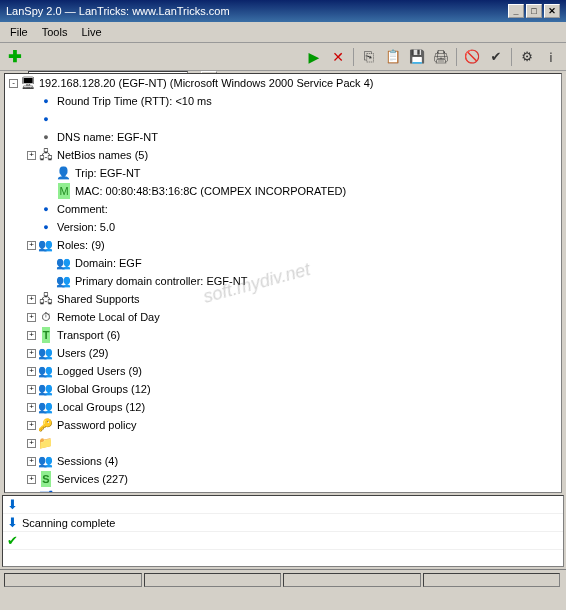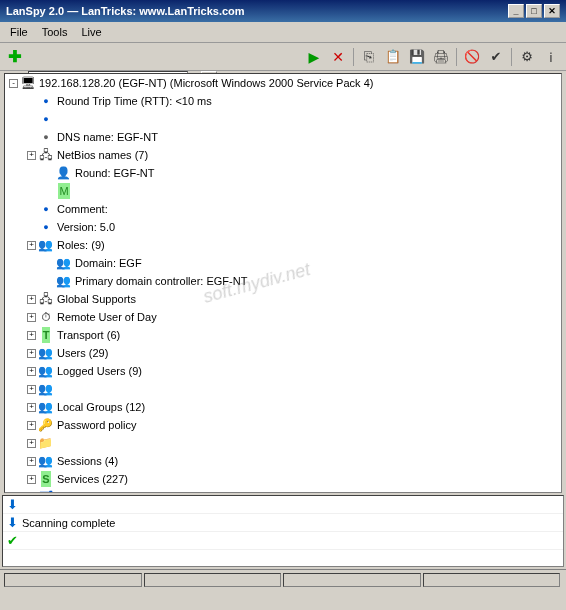--- a/index.html
+++ b/index.html
@@ -17,21 +17,21 @@
       background: linear-gradient(to bottom, #0a246a, #3a6ea5);
       color: white;
       padding: 3px 6px;
       display: flex;
       align-items: center;
       justify-content: space-between;
       height: 22px;
     }
     .title-bar-text {
       font-size: 11px;
-      font-weight: bold;
+      font-weight: normal;
       color: white;
     }
     .title-bar-buttons {
       display: flex;
       gap: 2px;
     }
     .title-btn {
       width: 16px;
       height: 14px;
       background: #d4d0c8;
@@ -350,36 +350,37 @@
             <span style="color:#606060; font-size:9px;">●</span>
           </span>
     <span class="tree-label">DNS name: EGF-NT</span>
   </div>
         <div class="tree-item">
     <span class="tree-indent" style="width:22px;"></span>
     <span class="expand-btn">+</span>
     <span class="tree-icon-img">
             <span style="font-size:12px; color:#333;">🖧</span>
           </span>
-    <span class="tree-label">NetBios names (7)</span>
+    <span class="tree-label">NetBios names (5)</span>
   </div>
         <div class="tree-item">
     <span class="tree-indent" style="width:40px;"></span>
     <span class="spacer-btn"></span>
     <span class="tree-icon-img">
             <span style="font-size:12px;">👤</span>
           </span>
-    <span class="tree-label">Round: EGF-NT</span>
+    <span class="tree-label">Trip: EGF-NT</span>
   </div>
         <div class="tree-item">
     <span class="tree-indent" style="width:40px;"></span>
     <span class="spacer-btn"></span>
     <span class="tree-icon-img">
             <span style="font-size:11px; color:#228b22; background:#90ee90; padding:0 1px;">M</span>
           </span>
+    <span class="tree-label">MAC: 00:80:48:B3:16:8C (COMPEX INCORPORATED)</span>
   </div>
         <div class="tree-item">
     <span class="tree-indent" style="width:22px;"></span>
     <span class="spacer-btn"></span>
     <span class="tree-icon-img">
             <span style="color:#0055cc; font-size:9px;">●</span>
           </span>
     <span class="tree-label">Comment:</span>
   </div>
         <div class="tree-item">
@@ -413,29 +414,29 @@
             <span style="font-size:12px;">👥</span>
           </span>
     <span class="tree-label">Primary domain controller: EGF-NT</span>
   </div>
         <div class="tree-item">
     <span class="tree-indent" style="width:22px;"></span>
     <span class="expand-btn">+</span>
     <span class="tree-icon-img">
             <span style="font-size:12px; color:#333;">🖧</span>
           </span>
-    <span class="tree-label">Global Supports</span>
+    <span class="tree-label">Shared Supports</span>
   </div>
         <div class="tree-item">
     <span class="tree-indent" style="width:22px;"></span>
     <span class="expand-btn">+</span>
     <span class="tree-icon-img">
             <span style="font-size:12px;">⏱</span>
           </span>
-    <span class="tree-label">Remote User of Day</span>
+    <span class="tree-label">Remote Local of Day</span>
   </div>
         <div class="tree-item">
     <span class="tree-indent" style="width:22px;"></span>
     <span class="expand-btn">+</span>
     <span class="tree-icon-img">
             <span style="font-size:11px; color:#228b22; background:#90ee90; padding:0 1px; font-weight:bold;">T</span>
           </span>
     <span class="tree-label">Transport (6)</span>
   </div>
         <div class="tree-item">
@@ -453,20 +454,21 @@
             <span style="font-size:12px;">👥</span>
           </span>
     <span class="tree-label">Logged Users (9)</span>
   </div>
         <div class="tree-item">
     <span class="tree-indent" style="width:22px;"></span>
     <span class="expand-btn">+</span>
     <span class="tree-icon-img">
             <span style="font-size:12px;">👥</span>
           </span>
+    <span class="tree-label">Global Groups (12)</span>
   </div>
         <div class="tree-item">
     <span class="tree-indent" style="width:22px;"></span>
     <span class="expand-btn">+</span>
     <span class="tree-icon-img">
             <span style="font-size:12px;">👥</span>
           </span>
     <span class="tree-label">Local Groups (12)</span>
   </div>
         <div class="tree-item">

